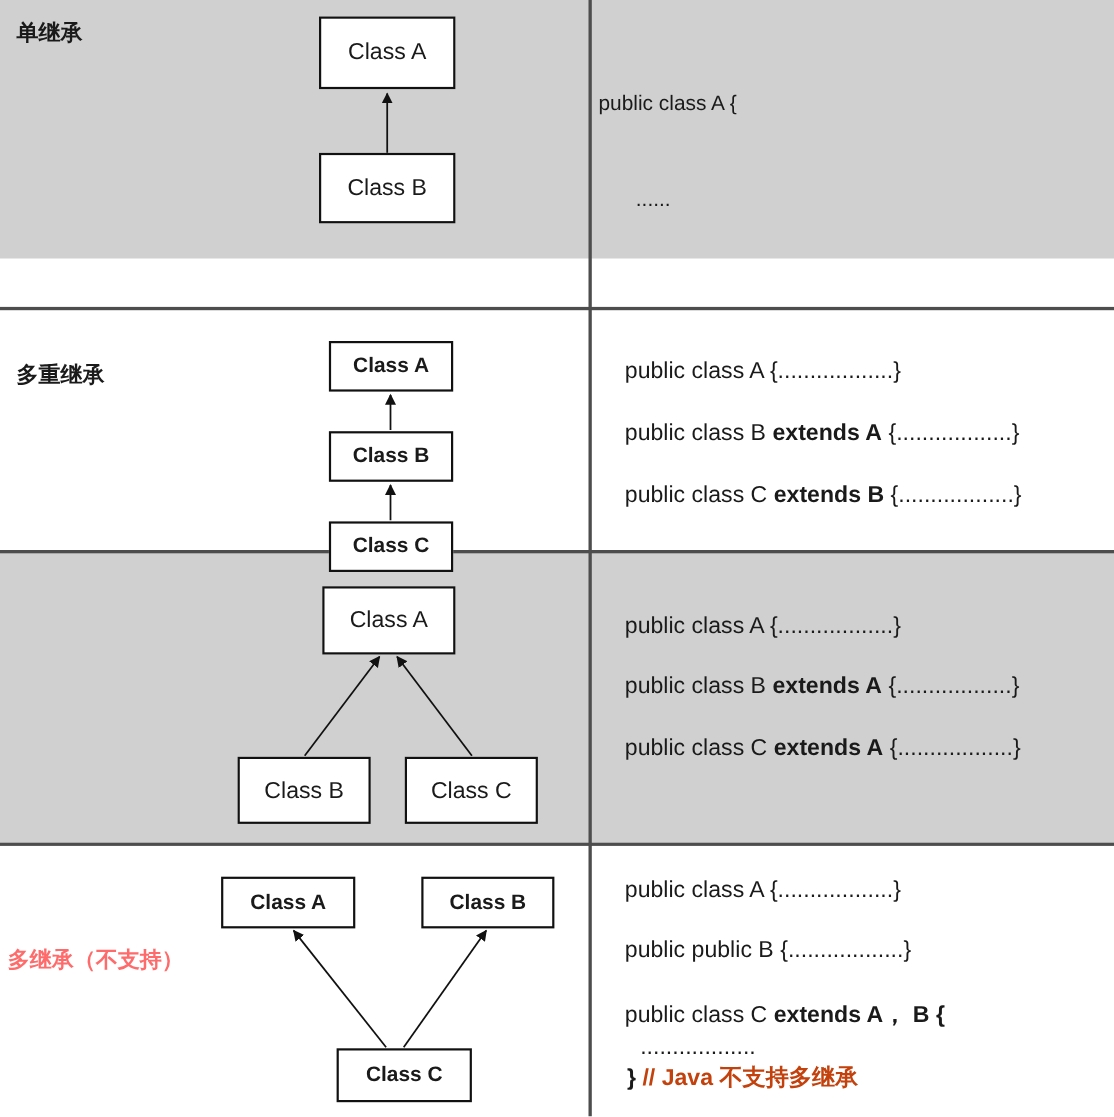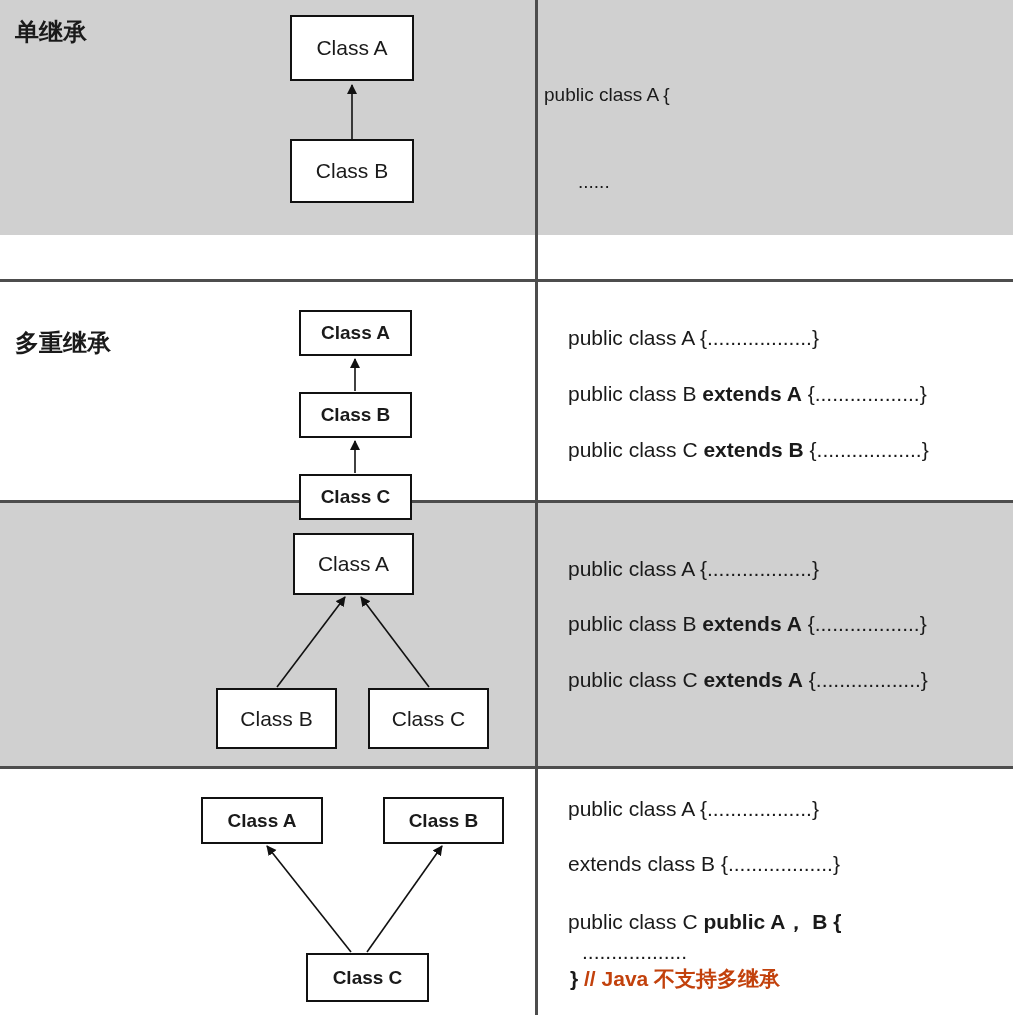--- a/index.html
+++ b/index.html
@@ -8,21 +8,21 @@
   #stage { position: absolute; left: 0; top: 0; width: 1013px; height: 1015px; overflow: hidden; }
 
   .row { position: absolute; left: 0; width: 1013px; overflow: hidden; }
   #row1 { top: 0;     height: 235px; background: #d0d0d0; }
   #row2 { top: 235px; height: 265px; background: #ffffff; border-top: 3px solid #4d4d4d; margin-top: 44px; }
   #row3 { top: 500px; height: 266px; background: #d0d0d0; border-top: 3px solid #4d4d4d; }
   #row4 { top: 766px; height: 249px; background: #ffffff; border-top: 3px solid #4d4d4d; }
 
   #vdivider { position: absolute; left: 535px; top: 0; width: 3px; height: 1015px; background: #4d4d4d; z-index: 6; }
 
-  .row-label { position: absolute; font-size: 24px; font-weight: 700; white-space: pre; }
+  .row-label { position: absolute; font-size: 20px; font-weight: 700; white-space: pre; }
   .row-label.red { color: #ff6b6b; }
 
   .cbox { position: absolute; background: #ffffff; border: 2px solid #111111;
           display: flex; align-items: center; justify-content: center; z-index: 2; }
   .cbox.reg  { font-size: 21px; font-weight: 400; }
   .cbox.bold { font-size: 19px; font-weight: 700; }
 
   .arrows { position: absolute; left: 0; top: 0; z-index: 1; pointer-events: none; }
   .arrows line { stroke: #111111; stroke-width: 1.6; }
 
@@ -99,36 +99,37 @@
     <div class="cbox reg" style="left:293px; top:30px; width:121px; height:62px;">Class A</div>
     <div class="cbox reg" style="left:216px; top:185px; width:121px; height:61px;">Class B</div>
     <div class="cbox reg" style="left:368px; top:185px; width:121px; height:61px;">Class C</div>
 
     <div class="cline" style="left:568px; top:54px;"><span>public class A {..................}</span></div>
     <div class="cline" style="left:568px; top:109px;"><span>public class B </span><span class="b">extends A</span><span> {..................}</span></div>
     <div class="cline" style="left:568px; top:165px;"><span>public class C </span><span class="b">extends A</span><span> {..................}</span></div>
   </section>
 
   <section class="row" id="row4">
+    <div class="row-label red" style="left:7px; top:90px;">多继承（不支持）</div>
 
     <svg class="arrows" width="536" height="246">
       <defs>
         <marker id="ah4" markerUnits="userSpaceOnUse" markerWidth="12" markerHeight="12" refX="9" refY="5" orient="auto">
           <path d="M0,0 L10,5 L0,10 Z" fill="#111111"></path>
         </marker>
       </defs>
       <line x1="351" y1="183" x2="267" y2="77" marker-end="url(#ah4)"></line>
       <line x1="367" y1="183" x2="442" y2="77" marker-end="url(#ah4)"></line>
     </svg>
 
     <div class="cbox bold" style="left:201px; top:28px; width:122px; height:47px;">Class A</div>
     <div class="cbox bold" style="left:383px; top:28px; width:121px; height:47px;">Class B</div>
     <div class="cbox bold" style="left:306px; top:184px; width:123px; height:49px;">Class C</div>
 
     <div class="cline" style="left:568px; top:28px;"><span>public class A {..................}</span></div>
-    <div class="cline" style="left:568px; top:83px;"><span>extends class B {..................}</span></div>
-    <div class="cline" style="left:568px; top:139px;"><span>public class C </span><span class="b">public A， B {</span></div>
+    <div class="cline" style="left:568px; top:83px;"><span>public public B {..................}</span></div>
+    <div class="cline" style="left:568px; top:139px;"><span>public class C </span><span class="b">extends A， B {</span></div>
     <div class="cline" style="left:582px; top:171px;"><span>..................</span></div>
     <div class="cline" style="left:570px; top:196px;"><span class="b">} </span><span class="red">// Java 不支持多继承</span></div>
   </section>
 
   <div id="vdivider"></div>
 </div>
 
 </body></html>

